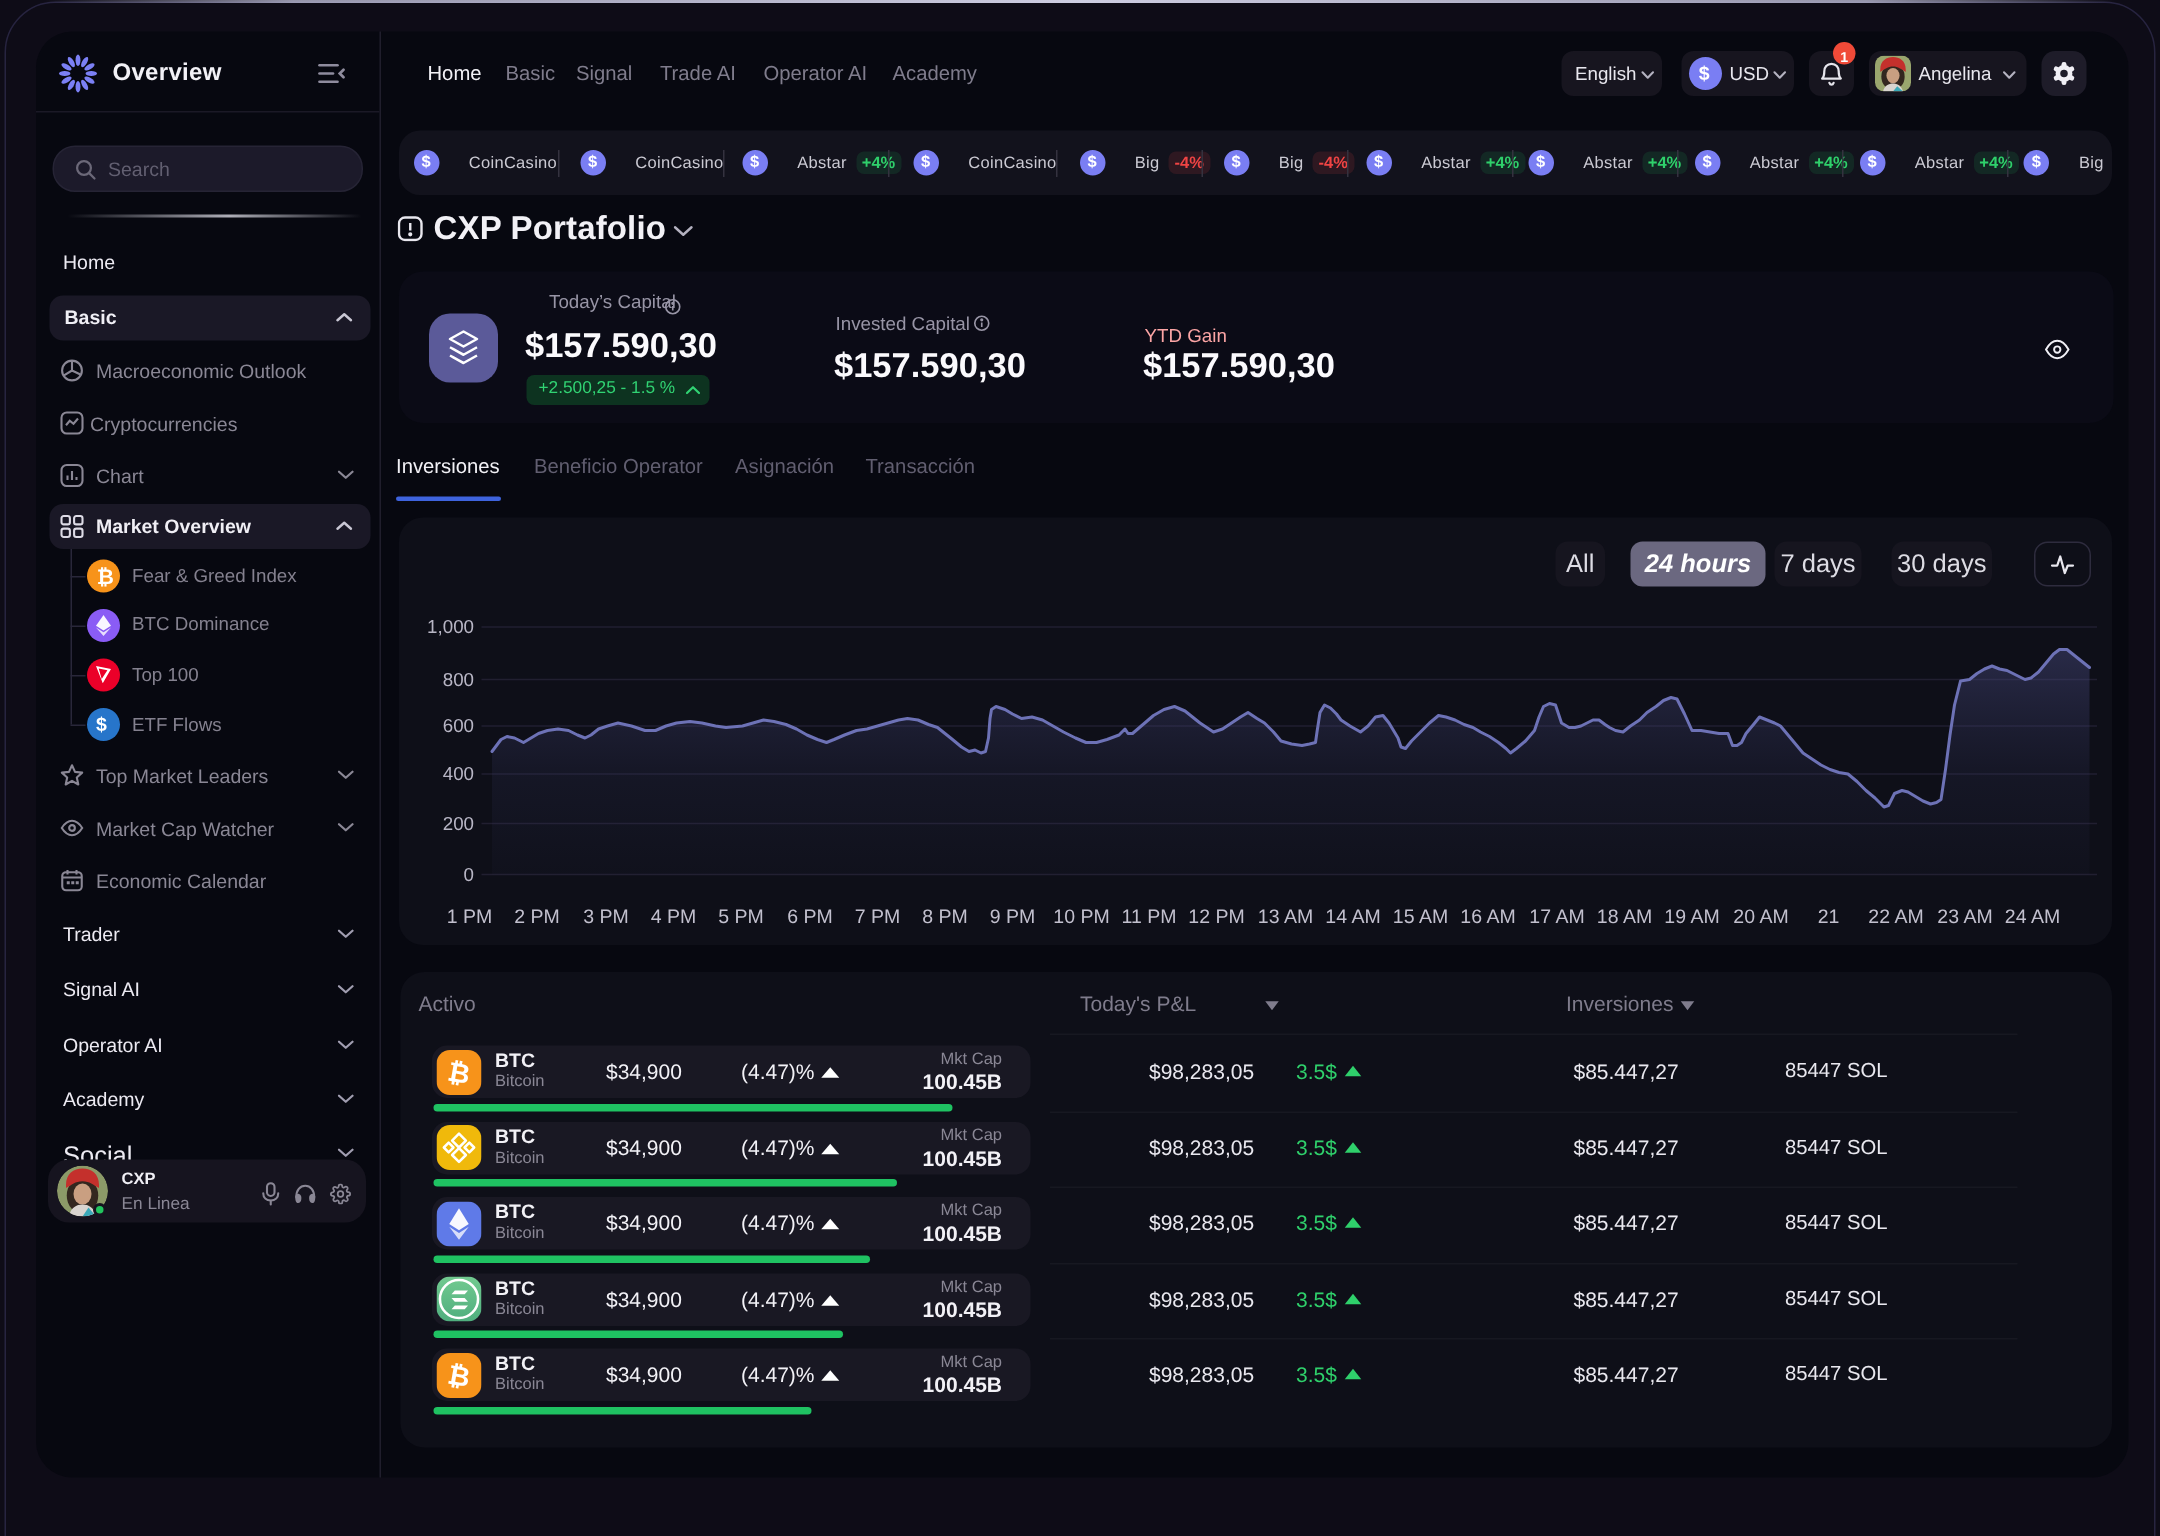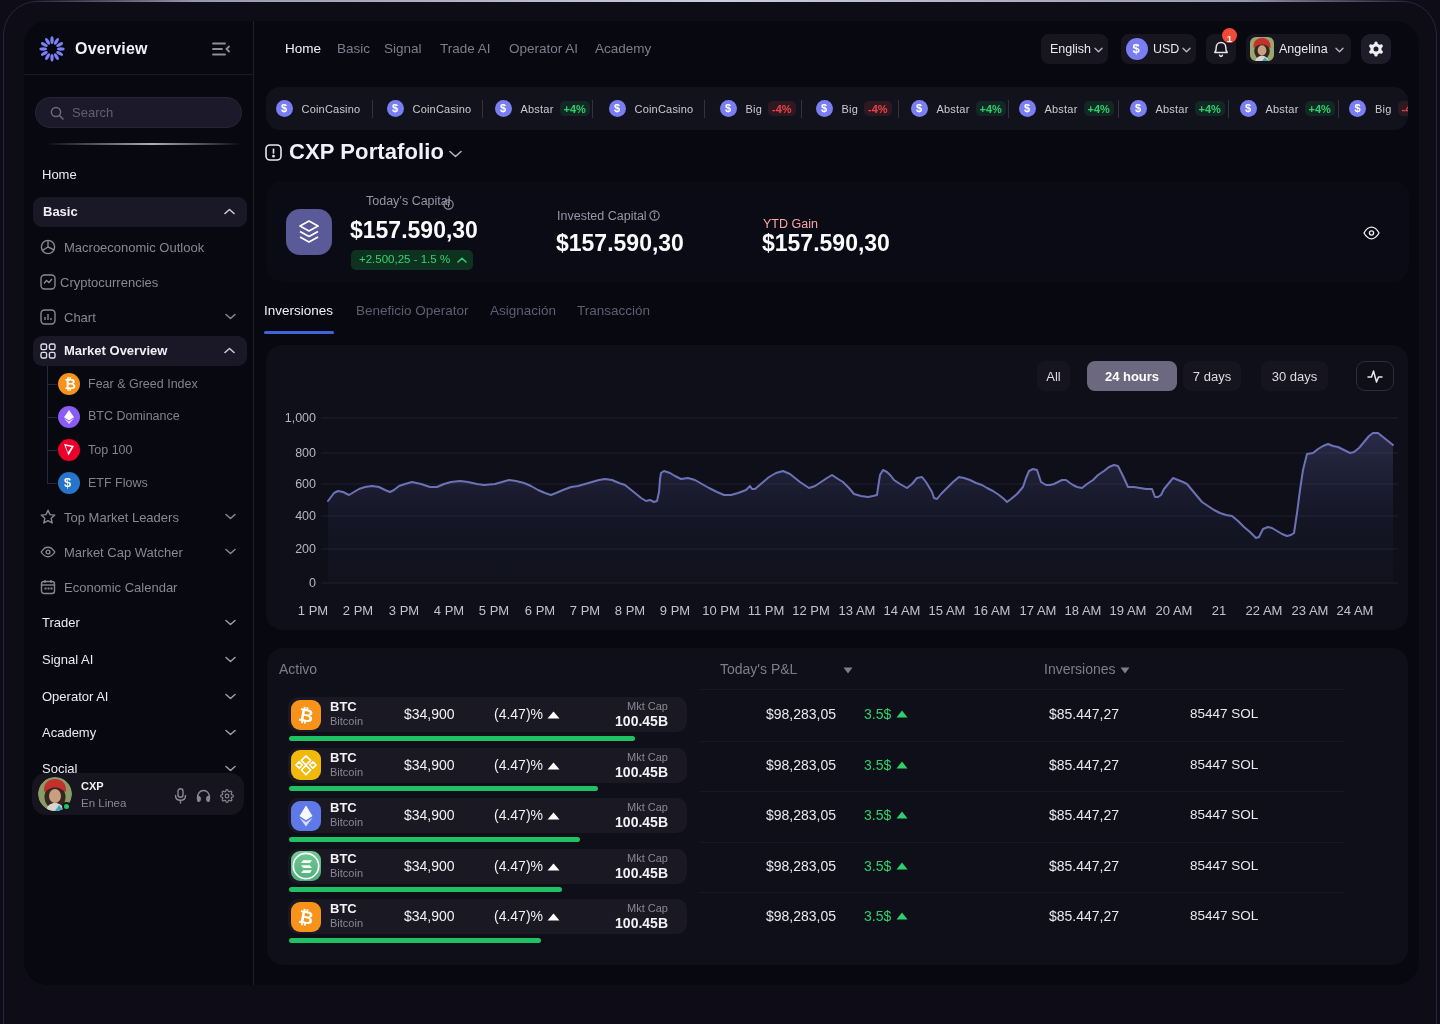--- a/index.html
+++ b/index.html
@@ -6,27 +6,27 @@
 html,body { width:1440px; height:1024px; overflow:hidden; }
 body { background:#0e0c17; font-family:"Liberation Sans", sans-serif; position:relative; color:#fff; }
 .abs { position:absolute; }
 .frame { position:absolute; left:3px; top:1px; width:1434px; height:1100px; border:1px solid #272440; border-radius:34px; }
 .panel { position:absolute; left:24px; top:21px; width:1395px; height:964px; background:#070810; border-radius:24px; }
 .sidesep { position:absolute; left:253px; top:21px; width:1px; height:964px; background:#201e2c; }
 .card { position:absolute; background:#0e0f18; border-radius:16px; }
 svg { display:block; }
 .tk { position:absolute; top:13px; height:17px; display:flex; align-items:center; }
 .tkc { width:17px; height:17px; border-radius:50%; background:#7a7ef3; color:#fff; font-size:11px; font-weight:bold; text-align:center; line-height:17px; display:inline-block; flex:0 0 17px; }
-.tkl { font-size:11px; color:#cbcad3; margin-left:9px; letter-spacing:0.2px; }
+.tkl { font-size:11px; color:#cbcad3; margin-left:20px; letter-spacing:0.2px; }
 .tkb { font-size:11px; font-weight:bold; margin-left:6px; padding:1.5px 4px; border-radius:5px; }
 .tkb.g { color:#2fd06b; background:rgba(34,197,94,0.13); }
 .tkb.r { color:#ef4444; background:rgba(239,68,68,0.13); }
 .tkd { position:absolute; top:13px; width:1px; height:18px; background:#34323f; }
-.btn { position:absolute; top:16px; height:30px; background:#16151f; border-radius:8px; display:flex; align-items:center; font-size:13px; color:#dddce4; }
-.btn.sel { background:#6b6880; color:#fff; font-weight:bold; }
+.btn { position:absolute; top:16px; height:30px; background:#16151f; border-radius:8px; display:flex; align-items:center; font-size:17px; color:#dddce4; }
+.btn.sel { background:#6b6880; color:#fff; font-weight:bold;font-style:italic; }
 </style>
 </head>
 <body>
 <div class="frame"></div>
 <div class="abs" style="left:30px;top:0;width:1380px;height:2px;border-radius:1px;background:linear-gradient(90deg,rgba(190,190,215,0) 0%,rgba(195,195,220,0.75) 12%,rgba(215,215,235,0.95) 50%,rgba(195,195,220,0.75) 88%,rgba(190,190,215,0) 100%);"></div>
 <div class="panel"></div>
 <div class="sidesep"></div>
 
 <div class="abs" style="left:39px;top:36px;width:26px;height:26px;">
 <svg width="26" height="26" viewBox="0 0 30 30">
@@ -165,21 +165,21 @@
     <polyline points="1,1.5 5.5,5.5 10,1.5"></polyline>
   </svg>
 <div class="abs" style="left:42px;top:689px;font-size:13px;color:#eceaf2;">Operator AI</div>
 <svg class="abs" style="left:225px;top:693px;" width="11" height="7" viewBox="0 0 11 7" fill="none" stroke="#a09db0" stroke-width="1.5" stroke-linecap="round" stroke-linejoin="round">
     <polyline points="1,1.5 5.5,5.5 10,1.5"></polyline>
   </svg>
 <div class="abs" style="left:42px;top:725px;font-size:13px;color:#eceaf2;">Academy</div>
 <svg class="abs" style="left:225px;top:729px;" width="11" height="7" viewBox="0 0 11 7" fill="none" stroke="#a09db0" stroke-width="1.5" stroke-linecap="round" stroke-linejoin="round">
     <polyline points="1,1.5 5.5,5.5 10,1.5"></polyline>
   </svg>
-<div class="abs" style="left:42px;top:761px;font-size:13px;color:#eceaf2;">Social</div>
+<div class="abs" style="left:42px;top:761px;font-size:17px;color:#eceaf2;">Social</div>
 <svg class="abs" style="left:225px;top:765px;" width="11" height="7" viewBox="0 0 11 7" fill="none" stroke="#a09db0" stroke-width="1.5" stroke-linecap="round" stroke-linejoin="round">
     <polyline points="1,1.5 5.5,5.5 10,1.5"></polyline>
   </svg>
 
 <div class="abs" style="left:32px;top:773px;width:212px;height:42px;background:#16141f;border-radius:14px;"></div>
 <div class="abs" style="left:38px;top:777px;width:34px;height:34px;border-radius:50%;overflow:hidden;">
 <svg width="34" height="34" viewBox="0 0 34 34">
       <circle cx="17" cy="17" r="17" fill="#8c9a68"></circle>
       <ellipse cx="17" cy="20" rx="10.5" ry="12" fill="#33271f"></ellipse>
       <ellipse cx="17" cy="19" rx="6" ry="7" fill="#c99f81"></ellipse>

